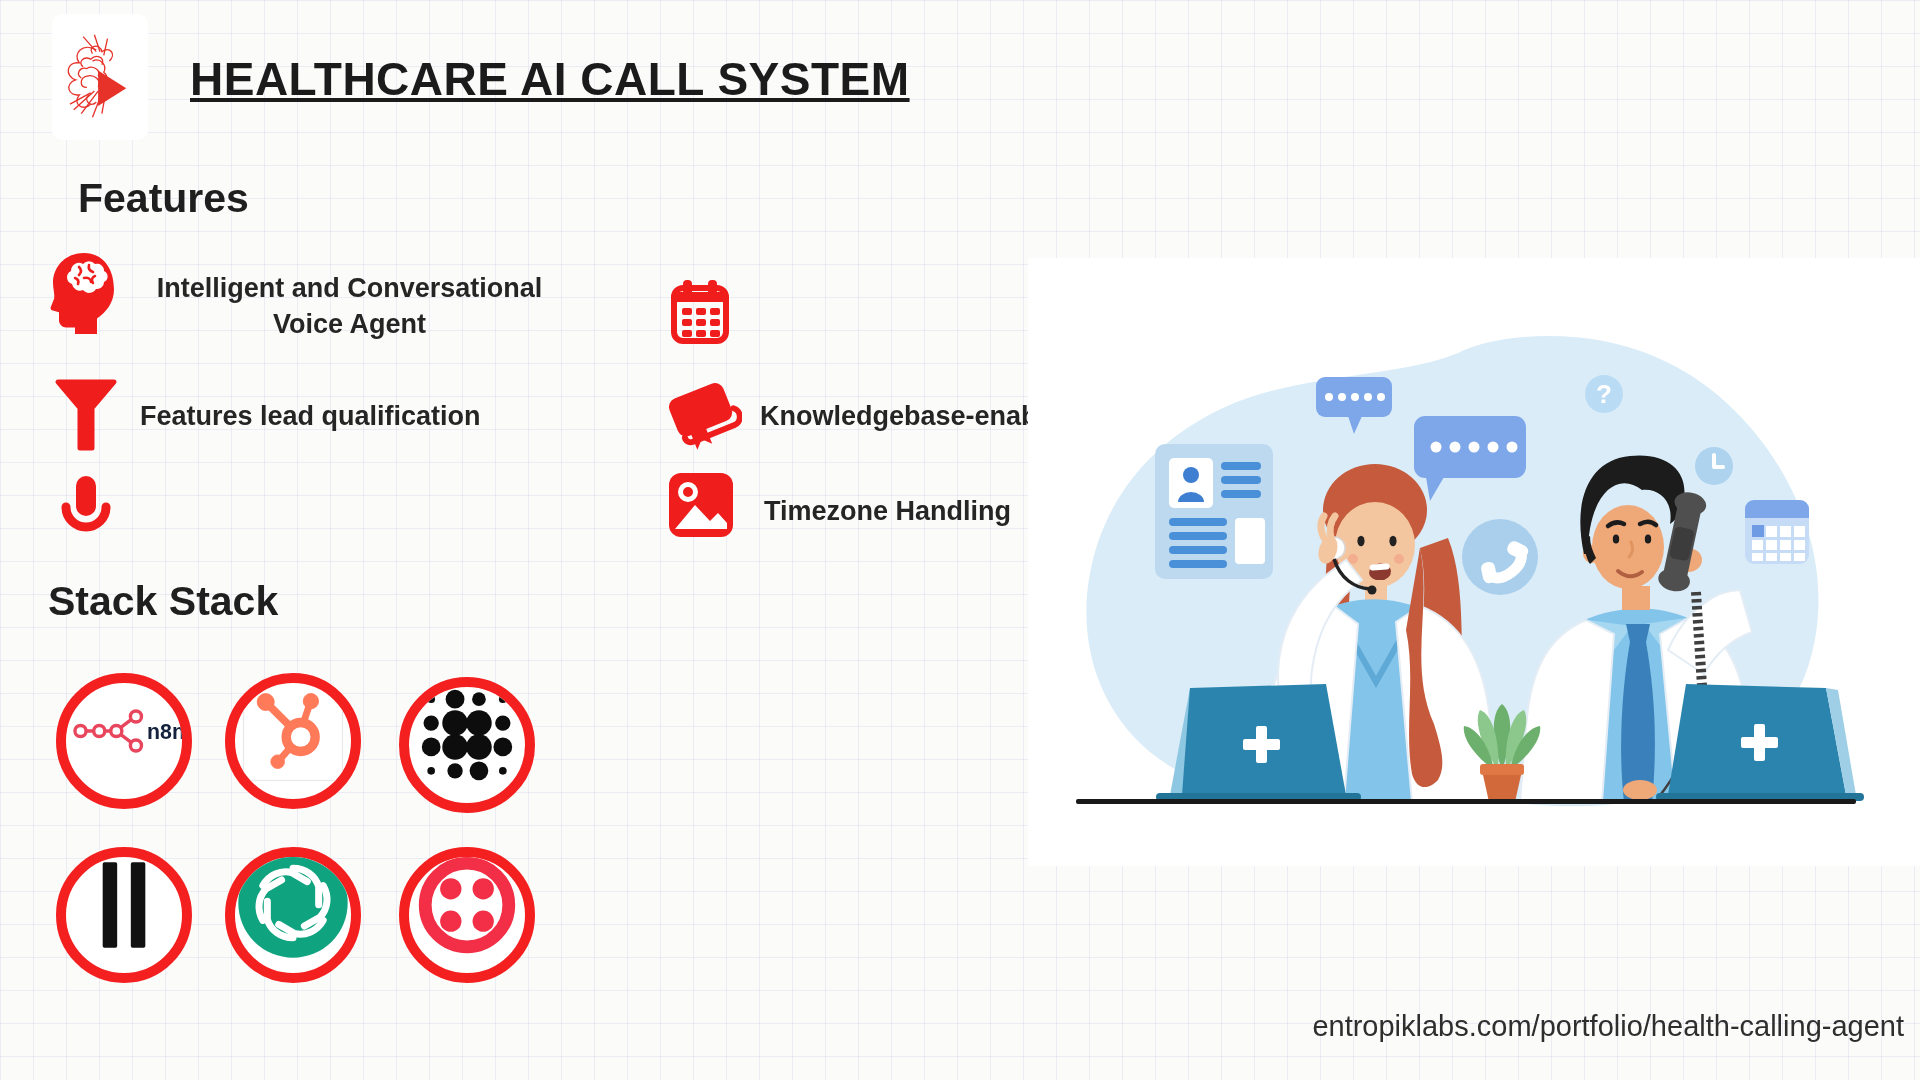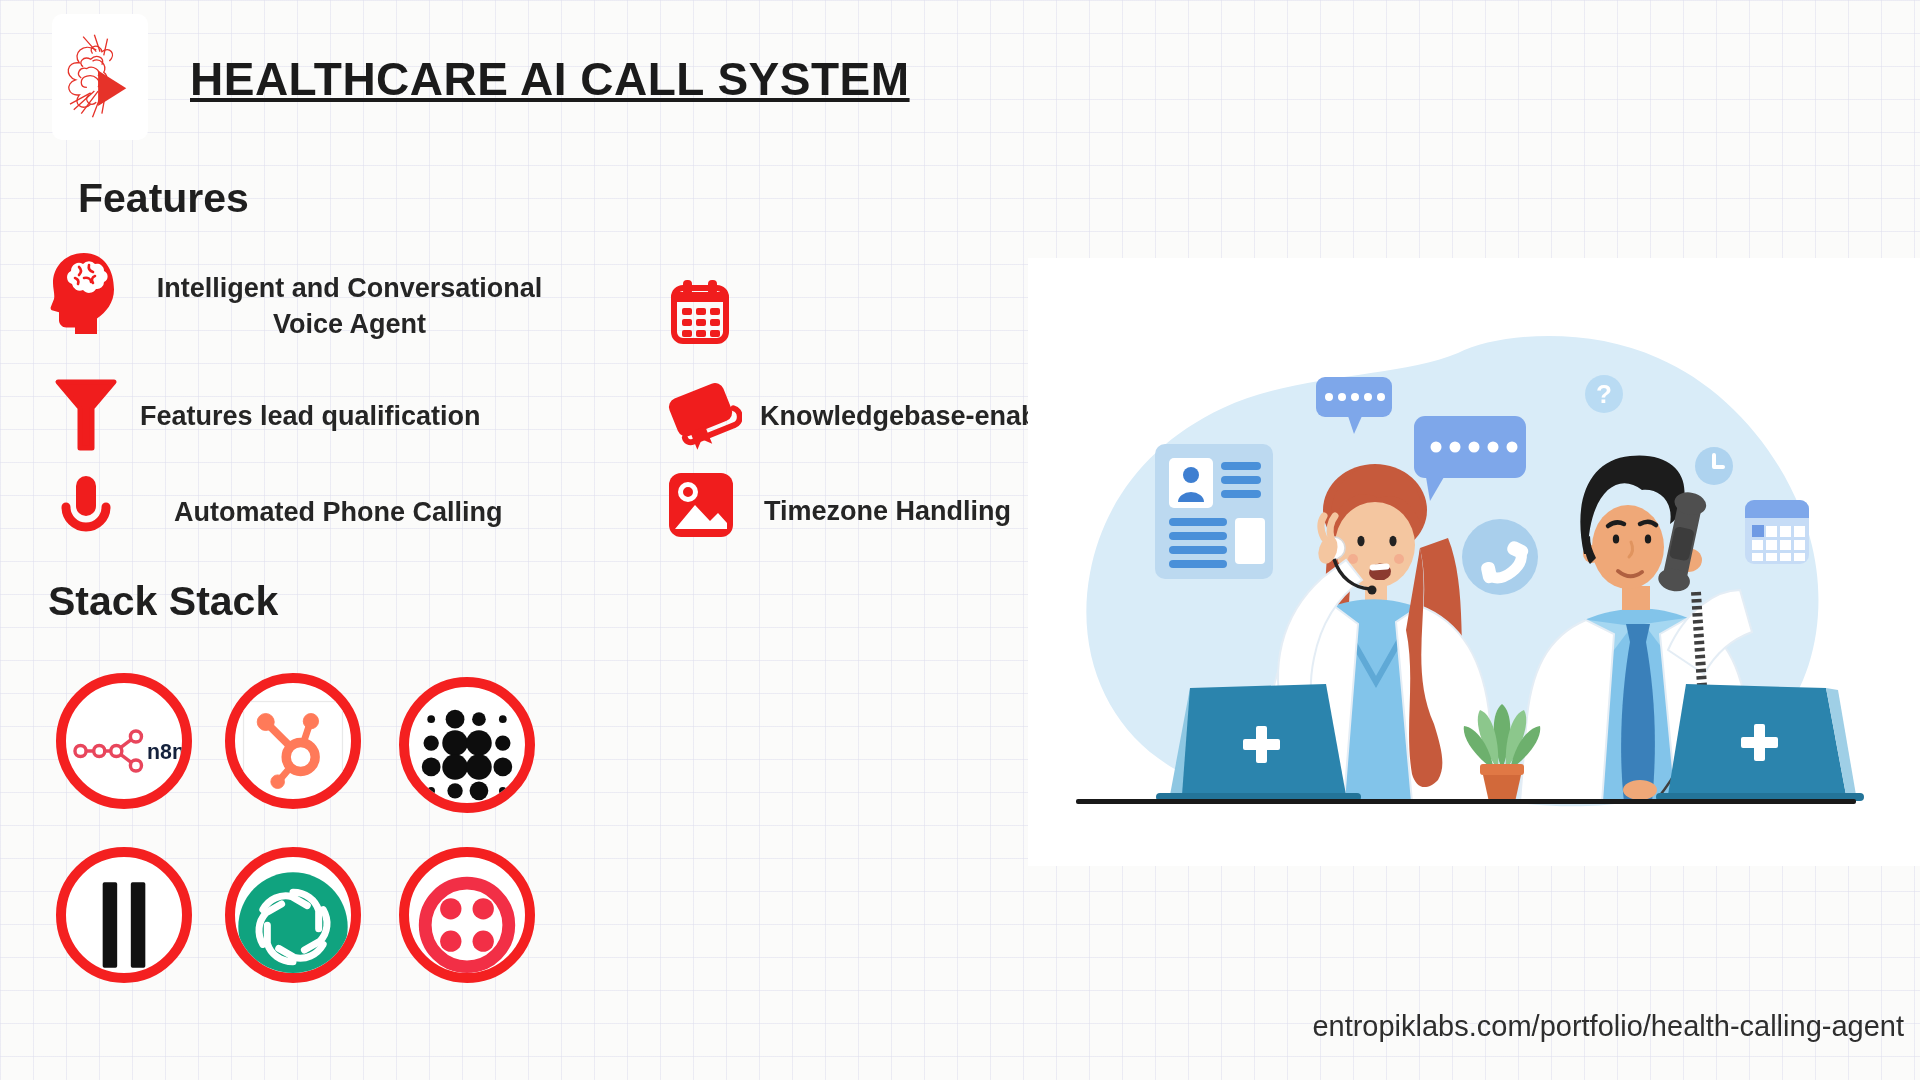--- a/index.html
+++ b/index.html
@@ -26,21 +26,21 @@
   .tech-heading { left:48px; top:578px; }
 
   .feature-icon { position:absolute; }
   .feature-label {
     position:absolute; font-size:27px; font-weight:700; color:#252525; white-space:nowrap; line-height:36px;
   }
   .feature-label.wrap { white-space:normal; text-align:center; width:455px; }
 
   .tech-circle {
     position:absolute; width:136px; height:136px; border:10px solid #f42020; border-radius:50%;
-    background:#fff; display:flex; align-items:flex-start; justify-content:center; overflow:hidden;
+    background:#fff; display:flex; align-items:flex-end; justify-content:center; overflow:hidden;
   }
   .tech-circle svg { display:block; }
 
   .illustration { position:absolute; left:1028px; top:258px; }
 
   .footer-url {
     position:absolute; right:16px; top:1010px;
     font-size:29px; font-weight:400; color:#2e2e2e; white-space:nowrap;
   }
 </style>
@@ -79,21 +79,20 @@
 
   <svg class="feature-icon" style="left:54px; top:378px;" width="64" height="74" viewBox="0 0 64 74">
     <path fill="#f01d1d" stroke="#f01d1d" stroke-width="5" stroke-linejoin="round" d="M4,4 H60 L38,30 V70 H26 V30 Z"></path>
   </svg>
   <div class="feature-label" style="left:140px; top:398px;">Features lead qualification</div>
 
   <svg class="feature-icon" style="left:58px; top:474px;" width="56" height="72" viewBox="0 0 56 72">
     <rect x="18" y="2" width="20" height="40" rx="10" fill="#f01d1d"></rect>
     <path d="M8,33 a20,20 0 0 0 40,0" stroke="#f01d1d" stroke-width="9" fill="none" stroke-linecap="round"></path>
   </svg>
-  <div class="feature-label" style="left:174px; top:494px;">Automated Phone Calling</div>
 
   <svg class="feature-icon" style="left:670px; top:280px;" width="60" height="64" viewBox="0 0 60 64">
     <rect x="13" y="0" width="9" height="15" rx="4" fill="#f01d1d"></rect>
     <rect x="38" y="0" width="9" height="15" rx="4" fill="#f01d1d"></rect>
     <rect x="4" y="8" width="52" height="53" rx="9" fill="none" stroke="#f01d1d" stroke-width="6"></rect>
     <rect x="7" y="12" width="46" height="10" fill="#f01d1d"></rect>
     <g fill="#f01d1d">
       <rect x="12" y="28" width="10" height="7" rx="2"></rect>
         <rect x="26" y="28" width="10" height="7" rx="2"></rect>
         <rect x="40" y="28" width="10" height="7" rx="2"></rect>

